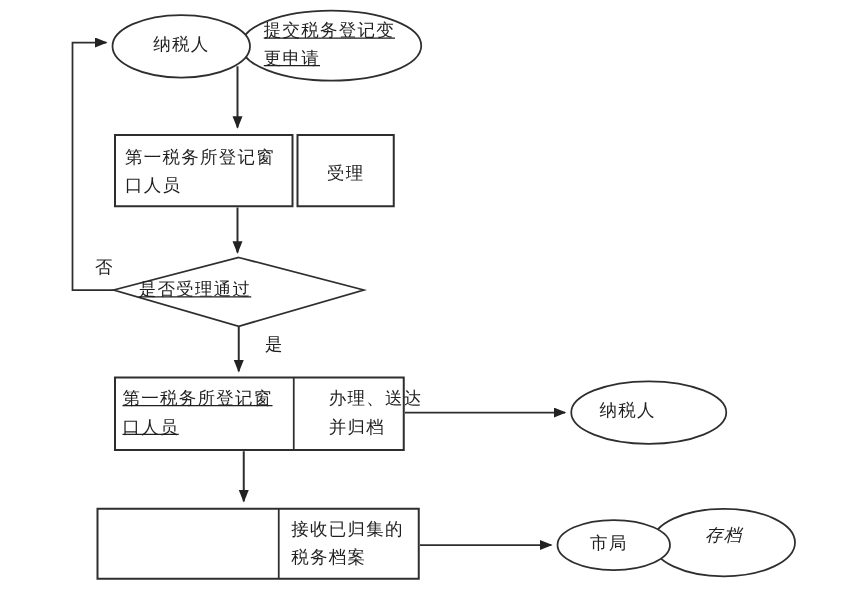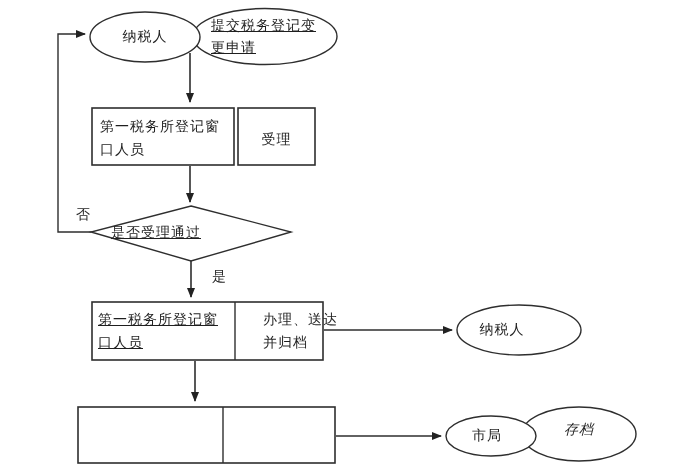--- a/index.html
+++ b/index.html
@@ -79,18 +79,19 @@
 
   <div class="lbl" style="left:212px;top:266px;width:22px;">是</div>
 
   <div class="lbl tc" style="left:98px;top:308px;width:130px;line-height:23px;">第一税务所登记窗口人员</div>
 
   <div class="lbl tl" style="left:231px;top:308px;width:78px;line-height:23px;margin-left:32px;">办理、送达并归档</div>
 
   <div class="lbl flexc" style="left:457px;top:306px;width:90px;height:48px;">纳税人</div>
 
 
+  <div class="lbl tl" style="left:233px;top:414px;width:96px;line-height:22px;">接收已归集的税务档案</div>
 
   <div class="lbl flexc" style="left:446px;top:417px;width:82px;height:38px;">市局</div>
 
   <div class="lbl flexc" style="left:523px;top:409px;width:112px;height:42px;font-style:italic;">存档</div>
 
 </div>
 
 </body></html>

